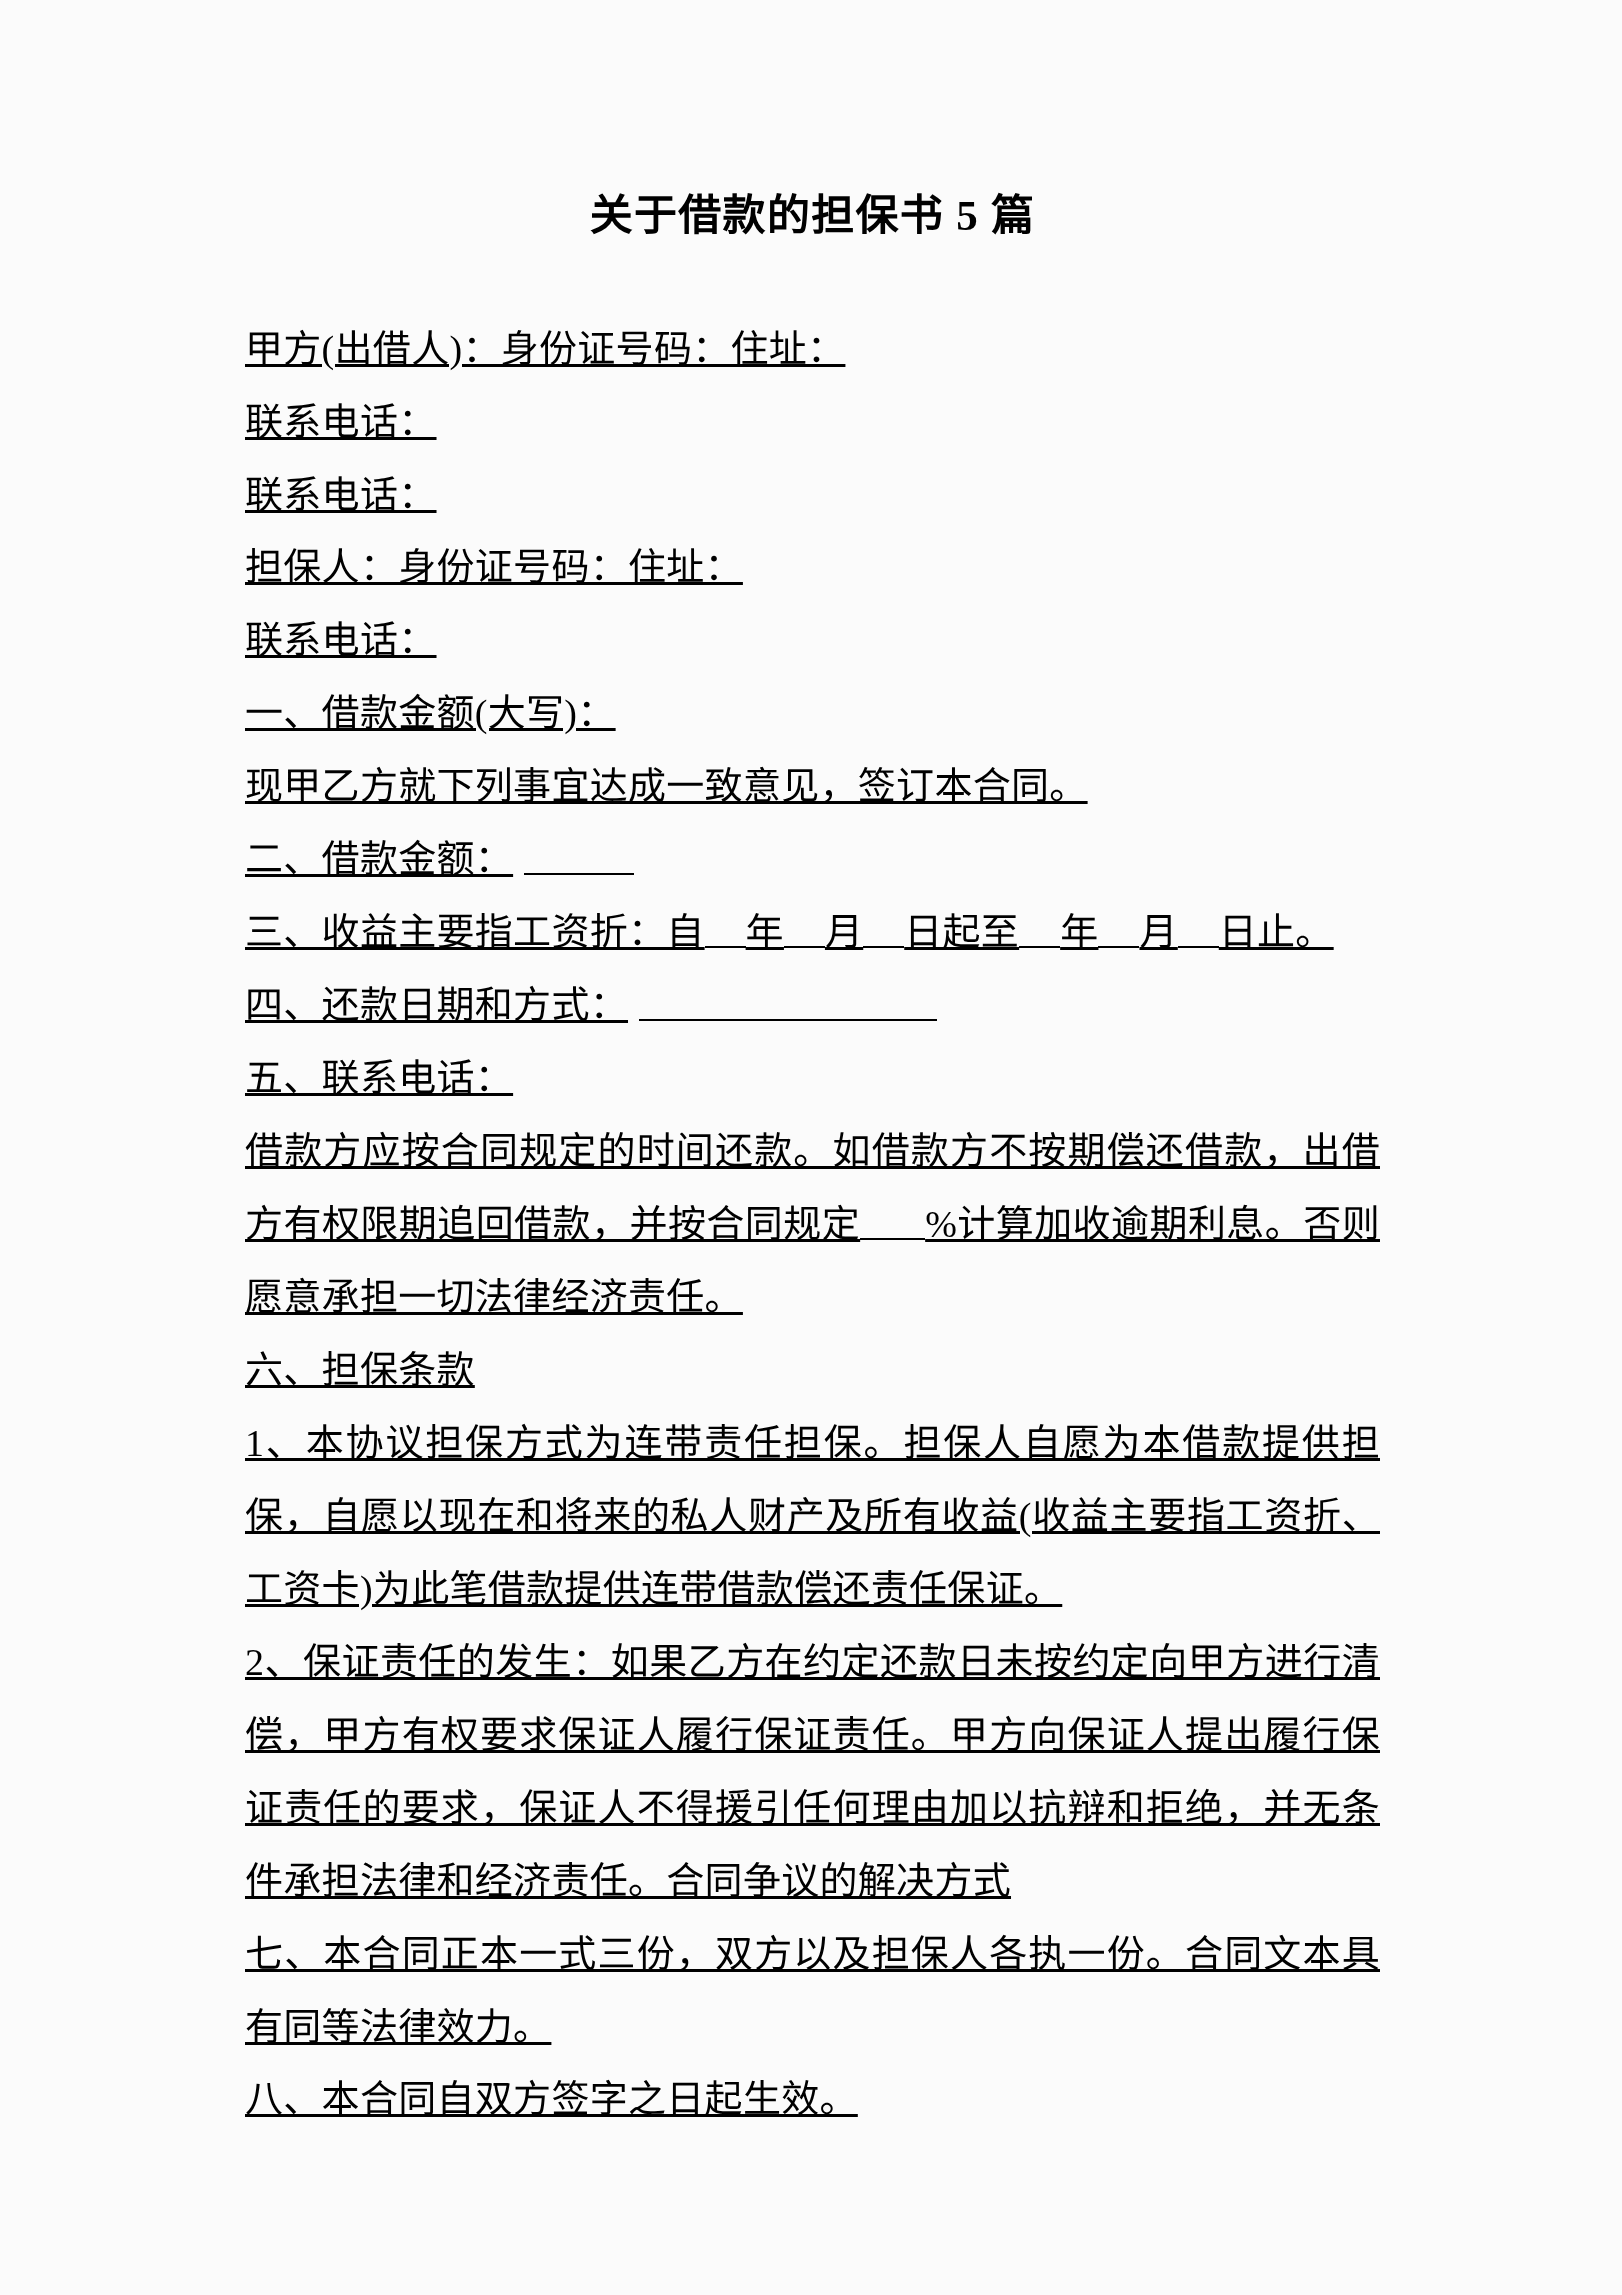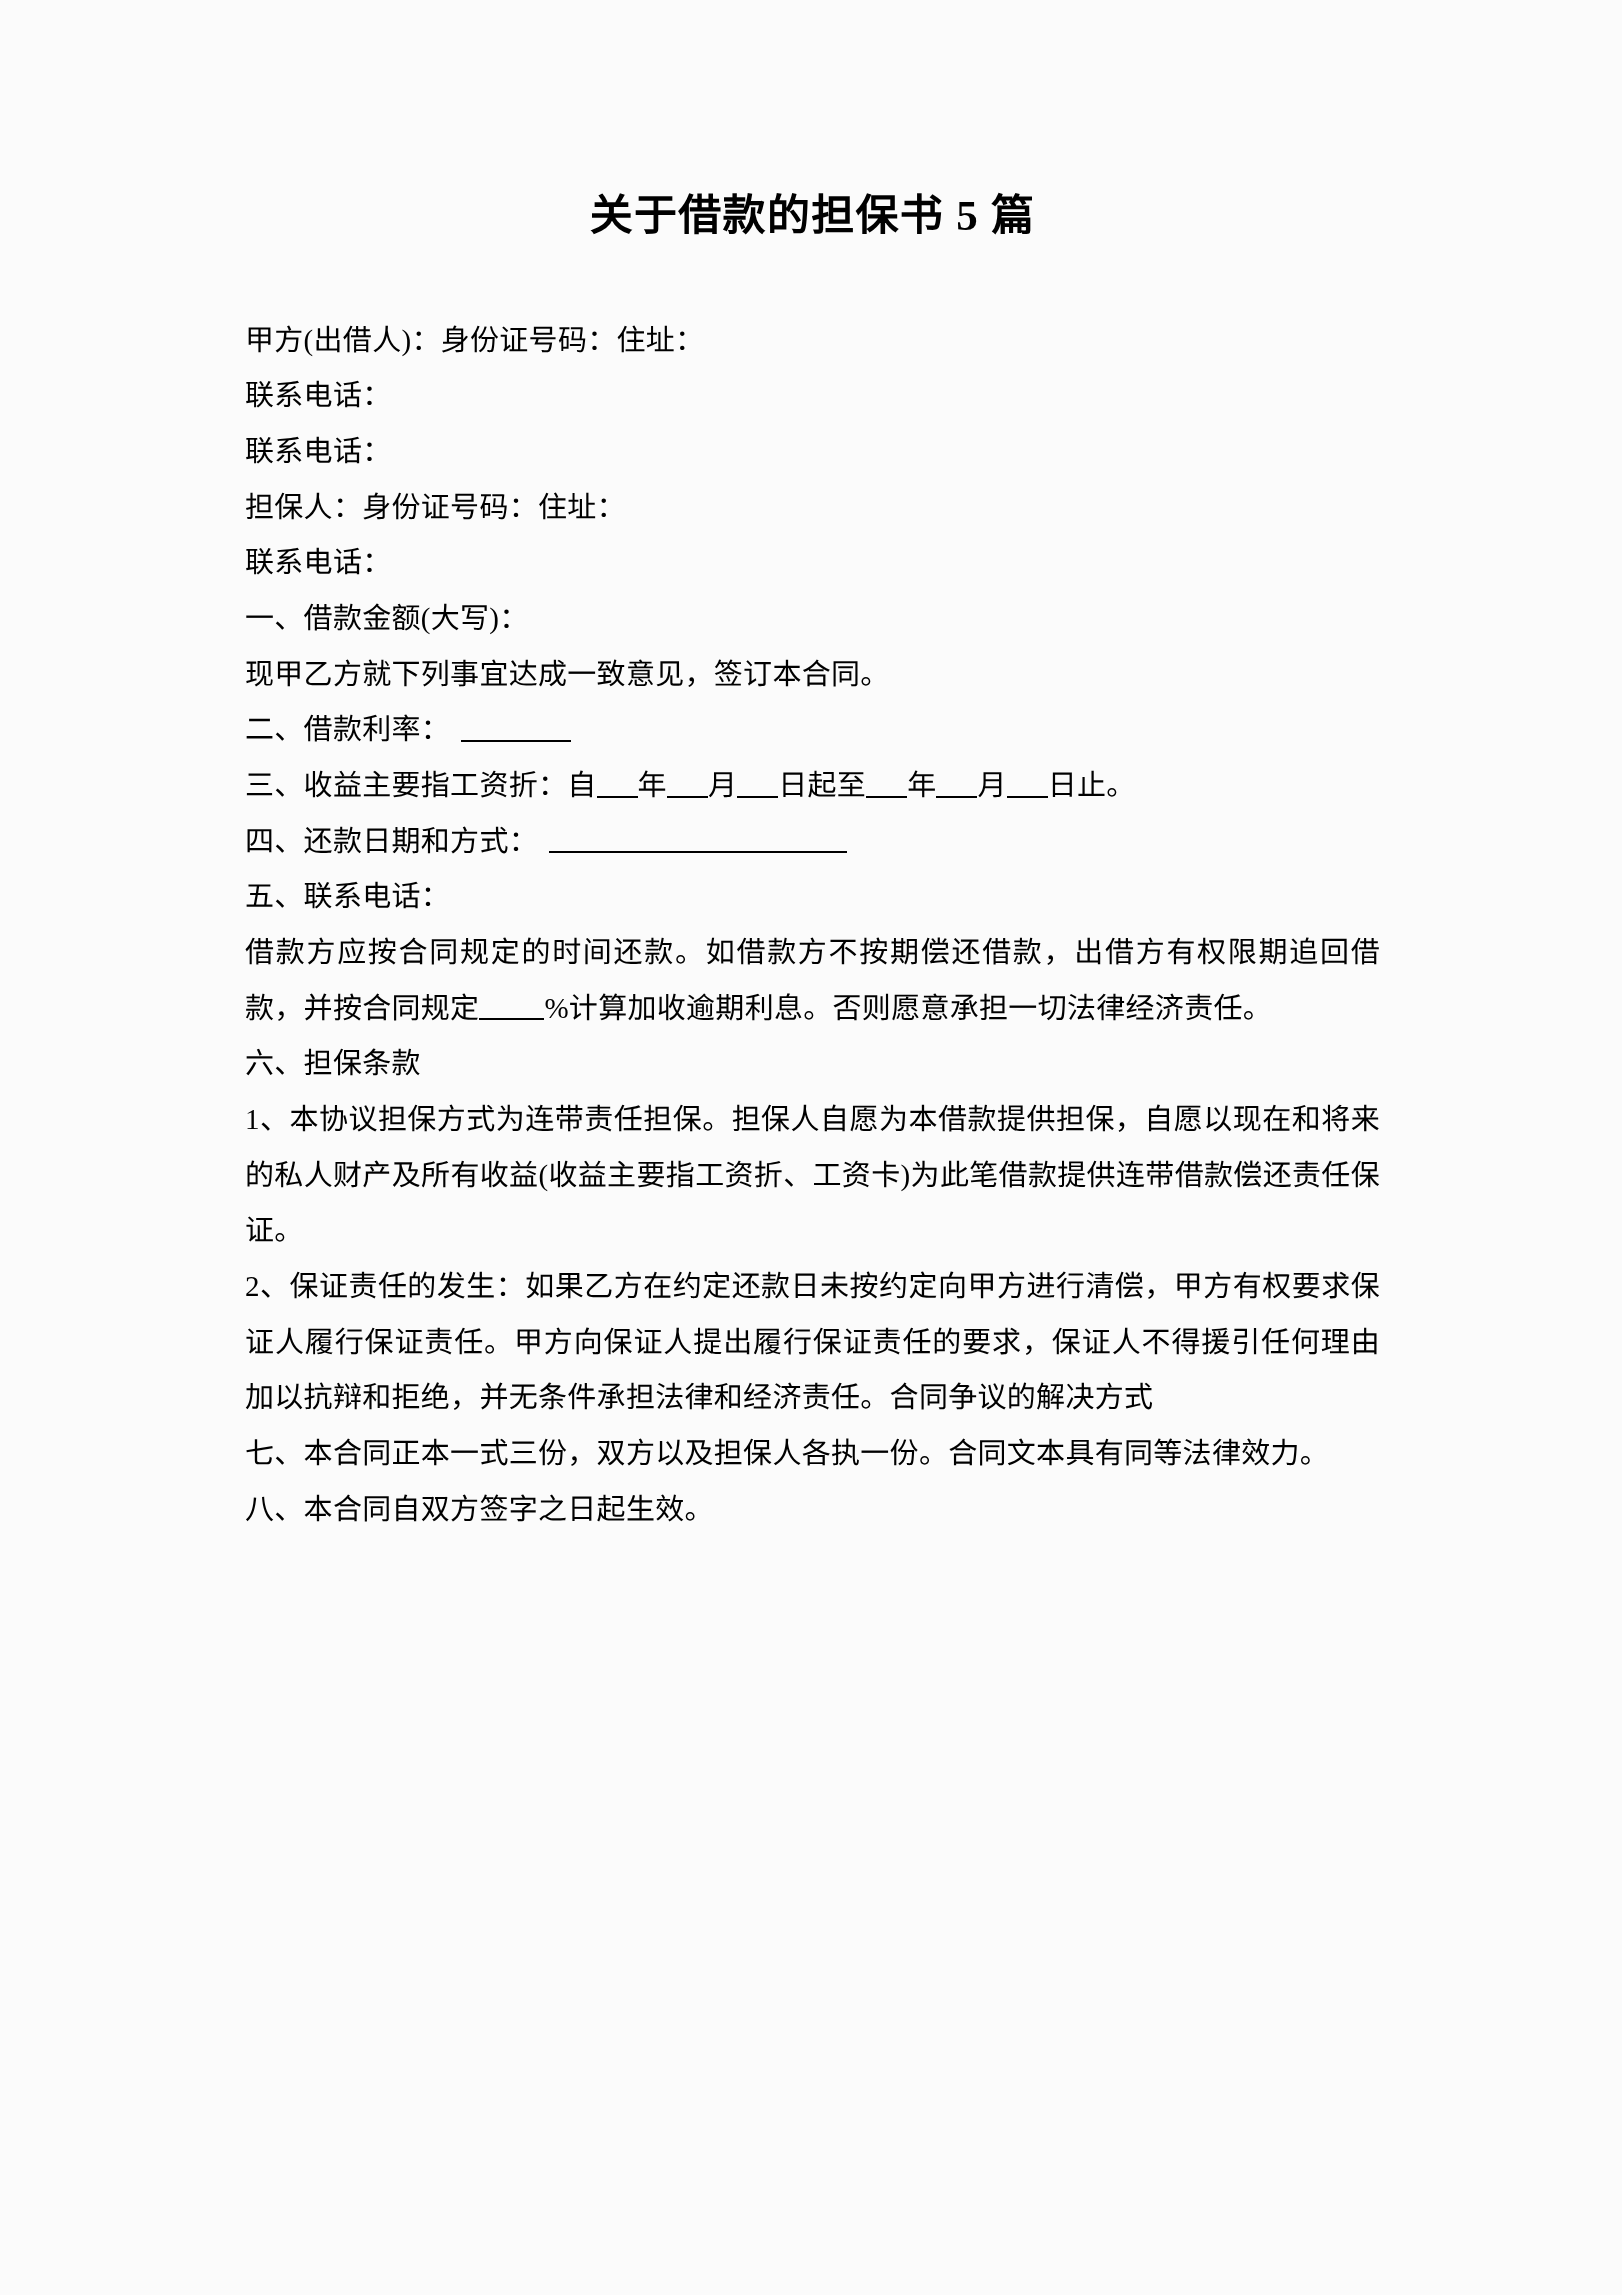--- a/index.html
+++ b/index.html
@@ -43,26 +43,27 @@
     padding-bottom: 0;
   }
 
   .body-block {
     margin-top: 71px;
   }
 
   p.line {
     margin: 0 0 0 0;
     padding: 0;
-    font-size: 29px;
+    font-size: 38px;
     line-height: 1.92;
     text-align: justify;
     text-justify: inter-ideograph;
     letter-spacing: 0.3px;
     font-weight: 500;
+    text-decoration: underline;
   }
 
   
   .blank {
     display: inline-block;
     border-bottom: 2px solid #000;
     vertical-align: -2.6px;
   }
   .blank.w-sm { width: 41px; }
   .blank.w-md { width: 65px; }
@@ -91,21 +92,21 @@
 
       <p class="line">担保人：身份证号码：住址：</p>
 
       <p class="line">联系电话：</p>
 
       <p class="line">一、借款金额(大写)：</p>
 
       <p class="line">现甲乙方就下列事宜达成一致意见，签订本合同。</p>
 
       <p class="line">
-        <span>二、借款利率：</span><span class="gap-sm"></span><span class="blank w-lg"></span>
+        <span>二、借款金额：</span><span class="gap-sm"></span><span class="blank w-lg"></span>
       </p>
 
       <p class="line">
         <span>三、收益主要指工资折：自</span><span class="blank w-sm"></span><span>年</span><span class="blank w-sm"></span><span>月</span><span class="blank w-sm"></span><span>日起至</span><span class="blank w-sm"></span><span>年</span><span class="blank w-sm"></span><span>月</span><span class="blank w-sm"></span><span>日止。</span>
       </p>
 
       <p class="line">
         <span>四、还款日期和方式：</span><span class="gap-sm"></span><span class="blank w-xxl"></span>
       </p>
 

